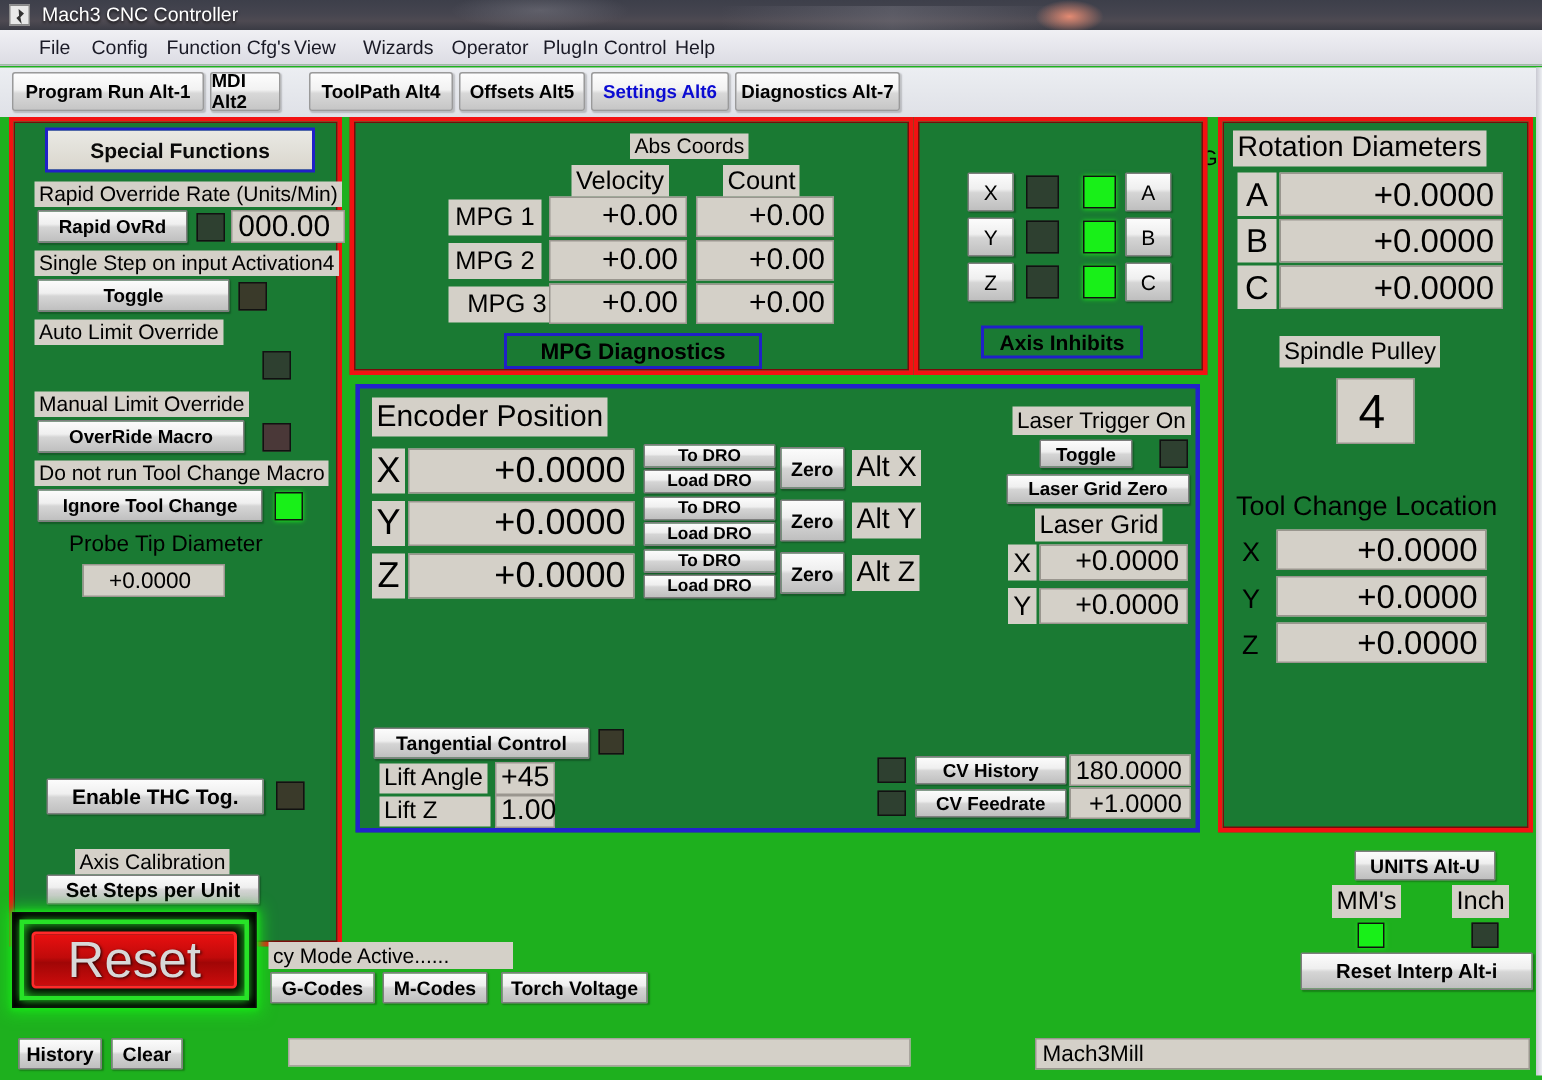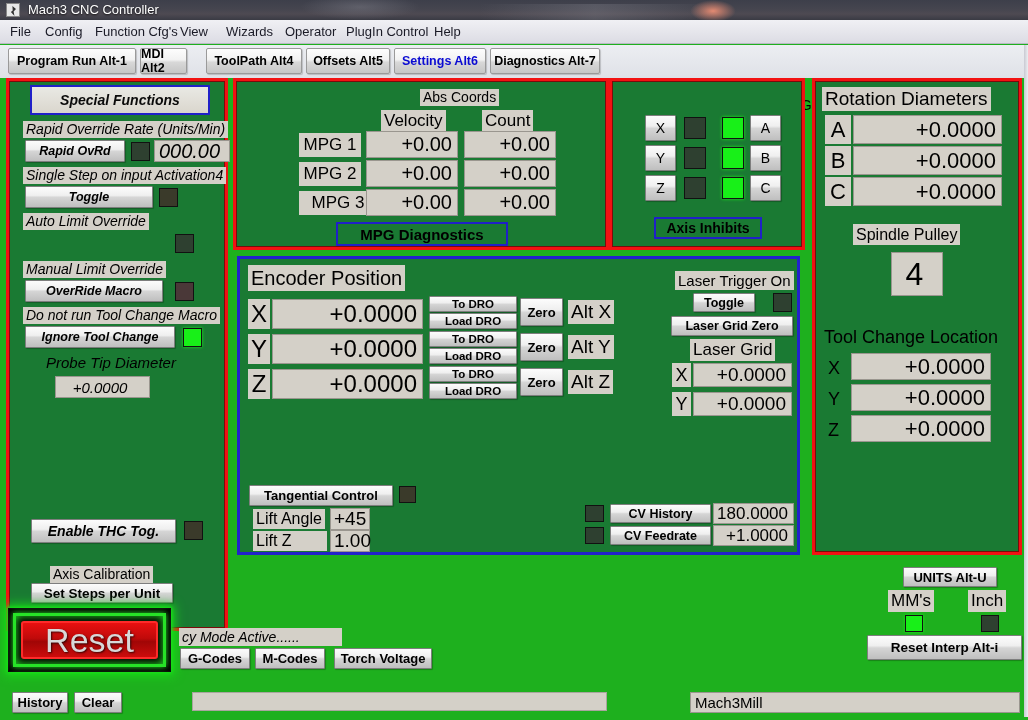--- a/index.html
+++ b/index.html
@@ -27,21 +27,21 @@
   .title-ico:after{content:"";position:absolute;left:3px;top:2px;width:6px;height:10px;
     background:#333;clip-path:polygon(40% 0,100% 30%,60% 55%,75% 100%,15% 60%,45% 45%);}
   .titletext{position:absolute;left:28px;top:2px;color:#fff;font-size:13px;
     font-family:"Liberation Sans",sans-serif; text-shadow:0 1px 2px rgba(0,0,0,.8);}
 
   
   .menubar{position:absolute;left:0;top:20px;width:1028px;height:24px;
     background:linear-gradient(180deg,#f0f0f4 0%, #e6e6ec 50%, #dcdce4 100%);
     border-bottom:1px solid #b9b9c4;}
   .menubar .mi{position:absolute;top:4px;font-size:13px;color:#1a1a26;
-    font-family:"Liberation Sans",sans-serif;padding:0 2px;cursor:default;}
+    font-family:"Liberation Sans",sans-serif;padding:0 2px;cursor:default;margin-left:16px;}
 
   
   .tabbar{position:absolute;left:0;top:45px;width:1028px;height:33px;
     background:linear-gradient(180deg,#eceef2 0%,#dfe1e7 100%);}
   .tab{position:absolute;top:3px;height:26px;
     background:linear-gradient(180deg,#fdfdfd 0%, #f2f2f2 45%, #d8d8d8 55%, #c6c6c6 100%);
     border:1px solid #9a9a9a;border-radius:2px;
     font-size:12.5px;font-weight:bold;color:#000;
     display:flex;align-items:center;justify-content:center;
     box-shadow:1px 1px 1px rgba(0,0,0,.18);
@@ -105,21 +105,21 @@
     background:linear-gradient(180deg,#e81010 0%, #c00a0a 45%, #a00606 55%, #cc0c0c 100%);
     border:2px solid #ff2a2a;border-radius:3px;
     display:flex;align-items:center;justify-content:center;
     color:#d8d8d8;font-size:34px;
     text-shadow:1px 1px 2px rgba(0,0,0,.7);
     font-family:"Liberation Sans",sans-serif;cursor:pointer;}
 
   .statusfield{position:absolute;background:#d4d0c8;border:1px solid #a9a59e;}
   .statustext{position:absolute;background:#d4d0c8;color:#000;font-size:14px;
     padding:1px 3px;white-space:nowrap;
-    font-family:"Liberation Sans",sans-serif;font-style:italic;}
+    font-family:"Liberation Sans",sans-serif;}
 
   .winedge{position:absolute;right:0;top:45px;width:4px;height:675px;
     background:linear-gradient(90deg,#c9c9d2,#eceef2);}
   .winbottom{position:absolute;left:0;bottom:0;width:1028px;height:3px;background:#1eb01e;}
 </style>
 </head>
 <body>
 
 <div class="titlebar">
   <div class="glow1"></div>
@@ -143,21 +143,21 @@
 <div class="tabbar">
   <div class="tab" style="left:8px;   width:128px">Program Run Alt-1</div>
   <div class="tab" style="left:140px; width:47px">MDI Alt2</div>
   <div class="tab" style="left:206px; width:96px">ToolPath Alt4</div>
   <div class="tab" style="left:306px; width:84px">Offsets Alt5</div>
   <div class="tab active" style="left:394px; width:92px">Settings Alt6</div>
   <div class="tab" style="left:490px; width:110px">Diagnostics Alt-7</div>
   <div class="gcodeline" style="left:610px">Mill-&gt;G15  G80 G17 G40 G21 G90 G94 G54 G49 G99 G64 G97</div>
 </div>
 
-<div class="panel redb" style="left:6px; top:78px; width:222px; height:553px;font-style:italic;">
+<div class="panel redb" style="left:6px; top:78px; width:222px; height:553px;">
 
   <div class="hdrbtn" style="left:21px; top:4px; width:180px; height:30px;">Special Functions</div>
 
   <div class="lbl" style="left:14px; top:40px;">Rapid Override Rate (Units/Min)</div>
   <div class="btn" style="left:16px; top:59px; width:100px; height:22px;">Rapid OvRd</div>
   <div class="led off" style="left:122px; top:61px; width:19px; height:19px;"></div>
   <div class="dro" style="left:145px; top:59px; width:76px; height:22px; justify-content:center;">000.00</div>
 
   <div class="lbl" style="left:14px; top:86px;">Single Step on input Activation4</div>
   <div class="btn" style="left:16px; top:105px; width:128px; height:22px;">Toggle</div>

